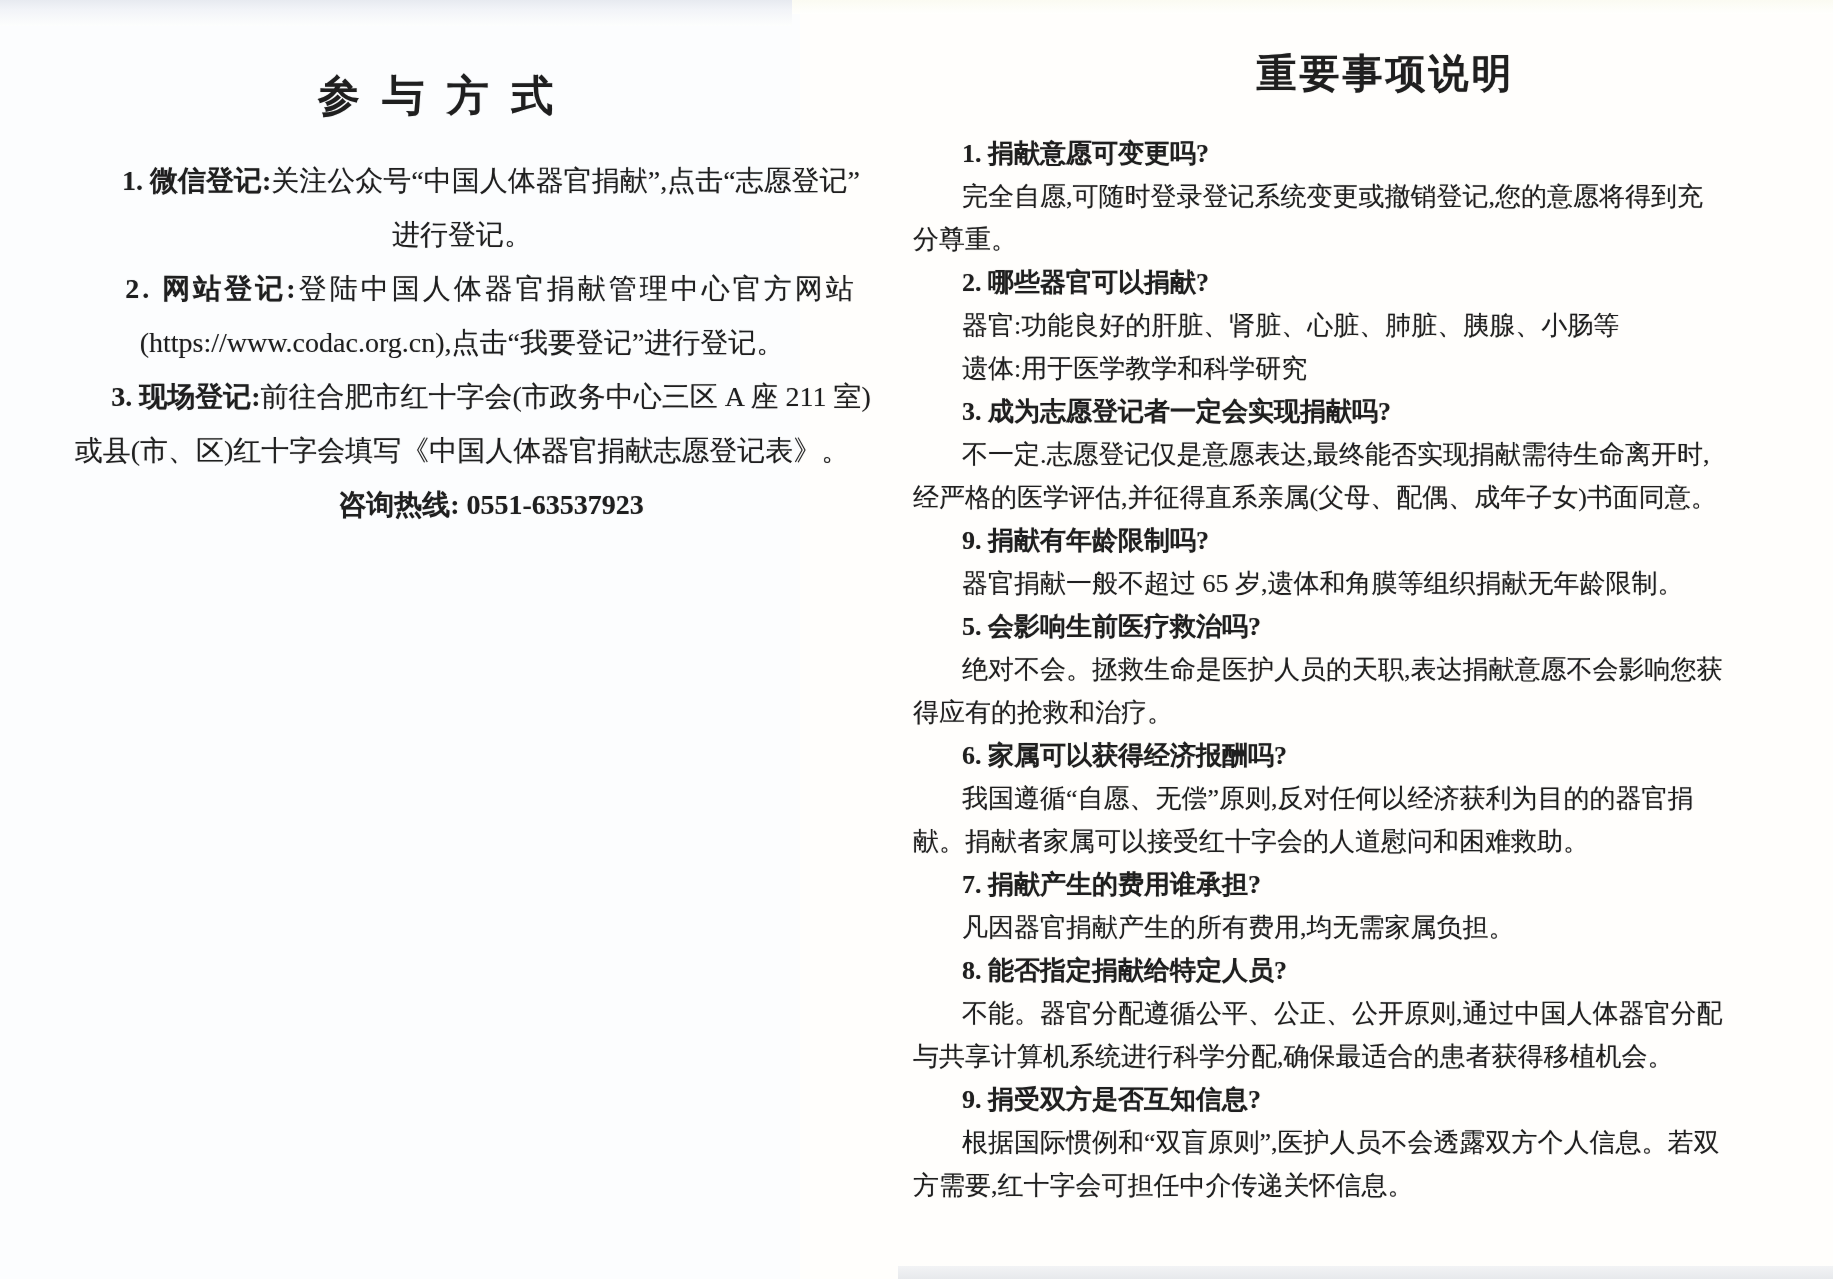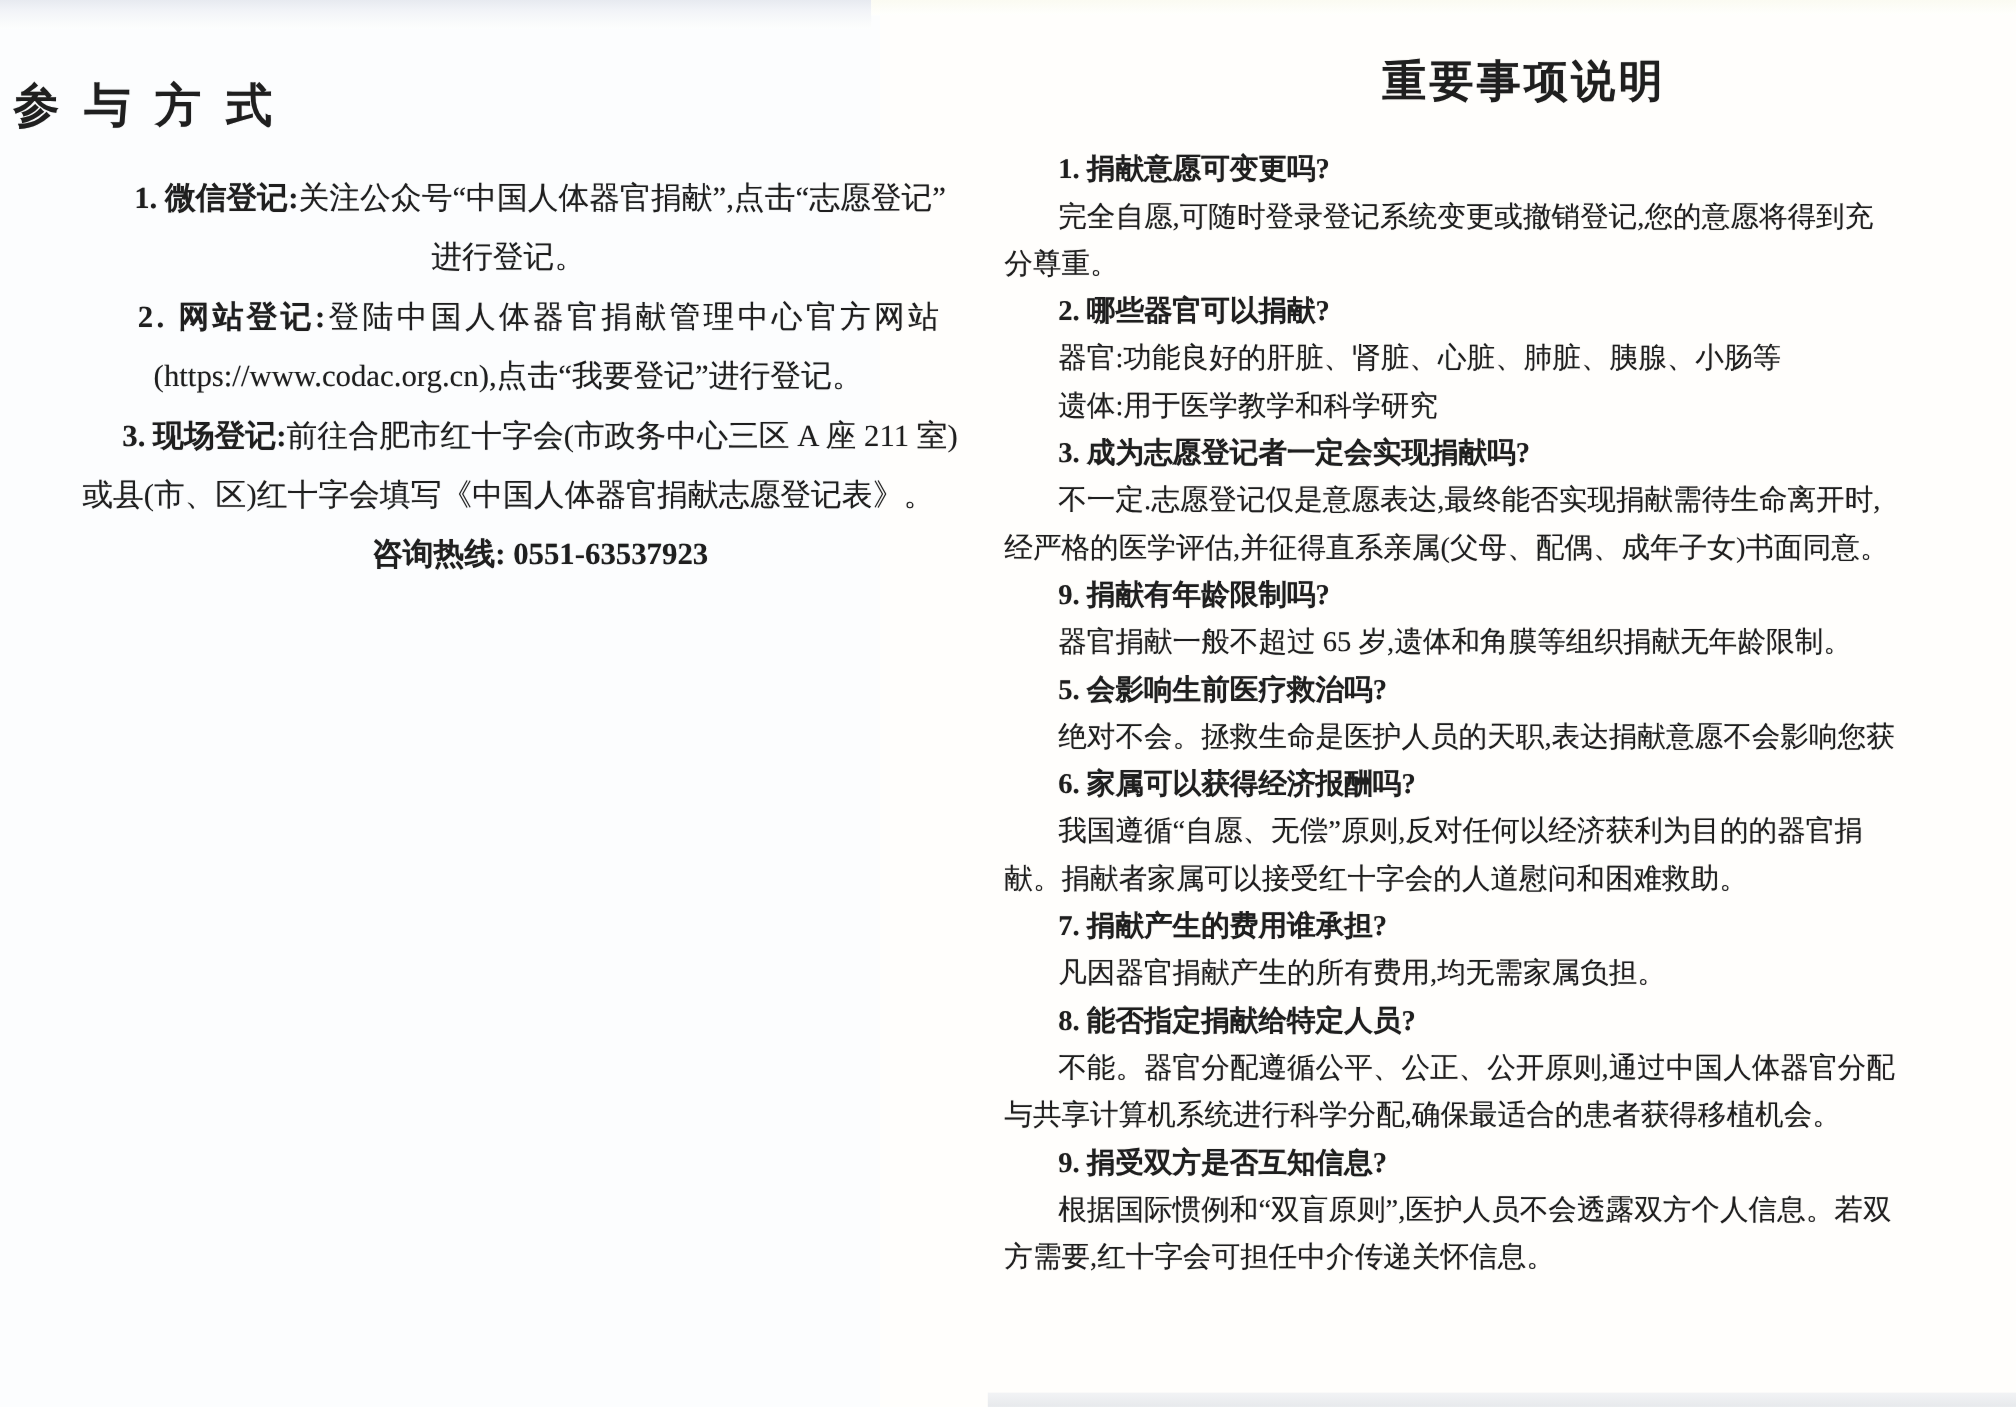--- a/index.html
+++ b/index.html
@@ -23,21 +23,21 @@
     background:linear-gradient(180deg,#f2f3f5 0%,#e7e9ec 100%);
   }
   .page-left-bg{position:absolute;left:0;top:0;width:800px;height:1279px;background:#fcfdfe;}
   .page-right-bg{position:absolute;left:800px;top:0;width:1033px;height:1279px;background:#fffefc;}
 
   .ink{ text-shadow:0 0 1px rgba(30,30,30,.38); }
 
   
   .left-title{
     position:absolute;left:12px;top:68px;width:853px;
-    font-size:42px;font-weight:bold;letter-spacing:6px;
+    text-align:center;font-size:42px;font-weight:bold;letter-spacing:6px;
     white-space:nowrap;
   }
   .left-col{position:absolute;left:12px;top:154px;width:900px;}
   .ln{height:54px;line-height:54px;font-size:28px;white-space:nowrap;text-align:center;}
   .ln .lbl{font-weight:bold;}
   .indent{padding-left:58px;}
   .track{letter-spacing:3px;}
 
   
   .right-title{
@@ -80,20 +80,21 @@
   <div class="rln q ink">2. 哪些器官可以捐献?</div>
   <div class="rln ind ink">器官:功能良好的肝脏、肾脏、心脏、肺脏、胰腺、小肠等</div>
   <div class="rln ind ink">遗体:用于医学教学和科学研究</div>
   <div class="rln q ink">3. 成为志愿登记者一定会实现捐献吗?</div>
   <div class="rln ind ink">不一定.志愿登记仅是意愿表达,最终能否实现捐献需待生命离开时,</div>
   <div class="rln ink">经严格的医学评估,并征得直系亲属(父母、配偶、成年子女)书面同意。</div>
   <div class="rln q ink">9. 捐献有年龄限制吗?</div>
   <div class="rln ind ink">器官捐献一般不超过 65 岁,遗体和角膜等组织捐献无年龄限制。</div>
   <div class="rln q ink">5. 会影响生前医疗救治吗?</div>
   <div class="rln ind ink">绝对不会。拯救生命是医护人员的天职,表达捐献意愿不会影响您获</div>
+  <div class="rln ink">得应有的抢救和治疗。</div>
   <div class="rln q ink">6. 家属可以获得经济报酬吗?</div>
   <div class="rln ind ink">我国遵循“自愿、无偿”原则,反对任何以经济获利为目的的器官捐</div>
   <div class="rln ink">献。捐献者家属可以接受红十字会的人道慰问和困难救助。</div>
   <div class="rln q ink">7. 捐献产生的费用谁承担?</div>
   <div class="rln ind ink">凡因器官捐献产生的所有费用,均无需家属负担。</div>
   <div class="rln q ink">8. 能否指定捐献给特定人员?</div>
   <div class="rln ind ink">不能。器官分配遵循公平、公正、公开原则,通过中国人体器官分配</div>
   <div class="rln ink">与共享计算机系统进行科学分配,确保最适合的患者获得移植机会。</div>
   <div class="rln q ink">9. 捐受双方是否互知信息?</div>
   <div class="rln ind ink">根据国际惯例和“双盲原则”,医护人员不会透露双方个人信息。若双</div>

